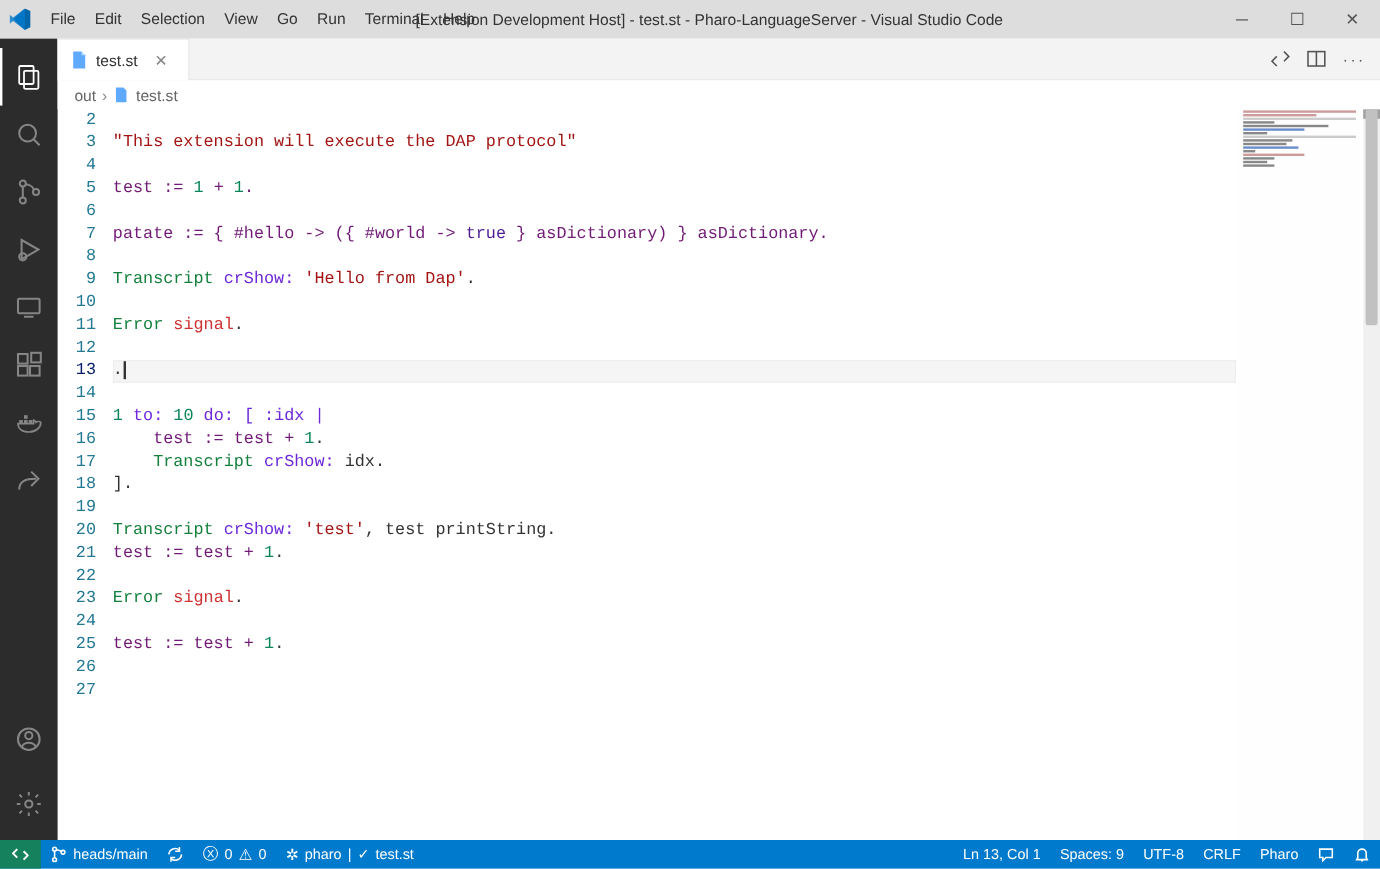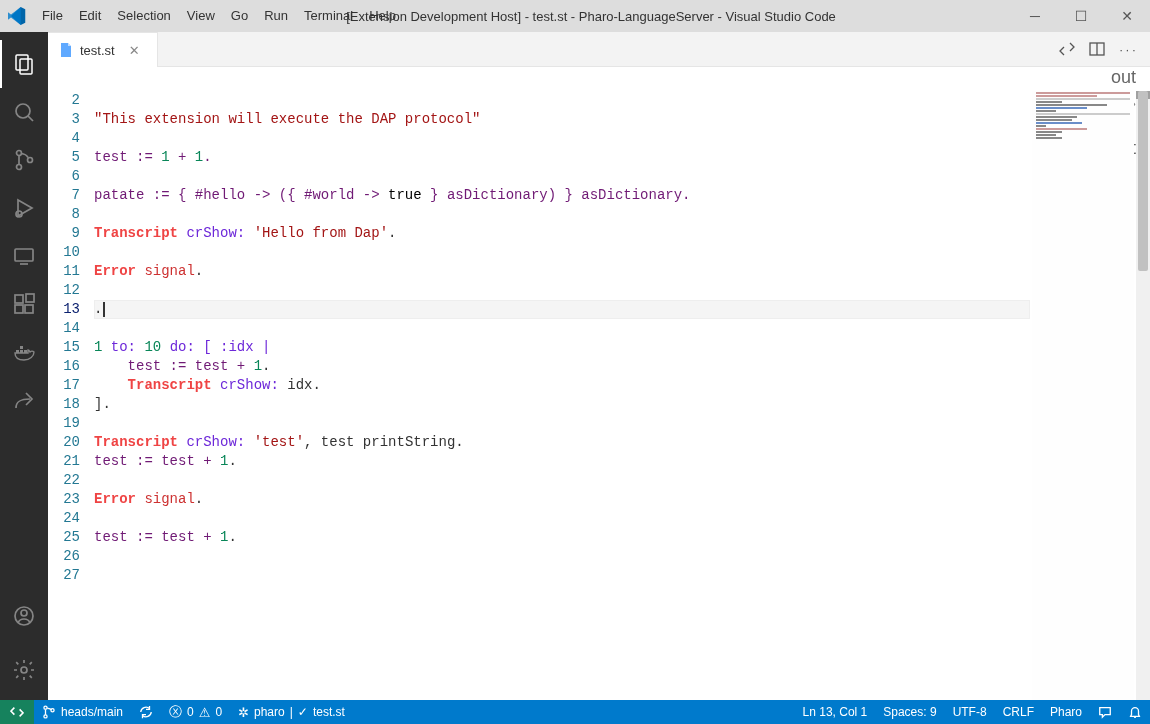--- a/index.html
+++ b/index.html
@@ -48,33 +48,33 @@
   .tab {
     display:flex; align-items:center; gap:6px;
     background:#fff; padding:0 10px; border-right:1px solid #e5e5e5;
     height:35px; min-width:110px;
     border-top:1px solid #e5e5e5;
   }
   .tab .file-icon { width:16px; height:16px; }
   .tab .tab-label { color:#333; }
   .tab .close { color:#888; margin-left:8px; }
   .tabbar-actions { margin-left:auto; display:flex; align-items:center; gap:14px; padding:0 12px; color:#555; }
-  .breadcrumbs { height:24px; display:flex; align-items:flex-end; padding:0 14px; color:#666; gap:5px; font-size:18px; background:#fff;flex-direction:column;}
+  .breadcrumbs { height:24px; display:flex; align-items:center; padding:0 14px; color:#666; gap:5px; font-size:13px; background:#fff;}
   .breadcrumbs .chev { color:#888; }
   .editor { flex:1; display:flex; position:relative; font-family: Consolas, "Courier New", monospace; font-size:14px; line-height:19px; overflow:hidden;}
   .gutter { width:46px; text-align:right; color:#237893; padding:0 14px 0 0; user-select:none; }
   .gutter .g { height:19px; }
   .gutter .current { color:#0b216f;text-align:right; }
   .code { flex:1; position:relative; padding-right:120px; }
   .code .line { height:19px; white-space:pre; }
   .code .current-line { background:#f5f5f5; box-shadow: inset 0 0 0 1px #eee; }
   .tok-str { color:#a31515; }
-  .tok-kw { color:#000000; }
+  .tok-kw { color:#4c1d95; }
   .tok-fn { color:#6d28d9; }
-  .tok-type { color:#ef4444;font-weight:bold; }
+  .tok-type { color:#15803d; }
   .tok-num { color:#098658; }
   .tok-err { color:#cd3131; }
   .tok-txt { color:#701a75; }
   .cursor-caret { display:inline-block; width:0; border-left:2px solid #333; height:15px; vertical-align:middle; margin-left:1px;}
   .minimap { position:absolute; top:0; right:16px; width:102px; height:100%; background:#fefefe; }
   .minimap .mm-line { height:2px; margin:1px 4px; background:#ccc; }
   .minimap .mm-line.dk { background:#888; }
   .minimap .mm-line.kw { background:#6a8ec9; }
   .minimap .mm-line.st { background:#cc9b9b; }
   .scrollbar-v { position:absolute; right:0; top:0; width:14px; height:100%; background:#f0f0f0; }

